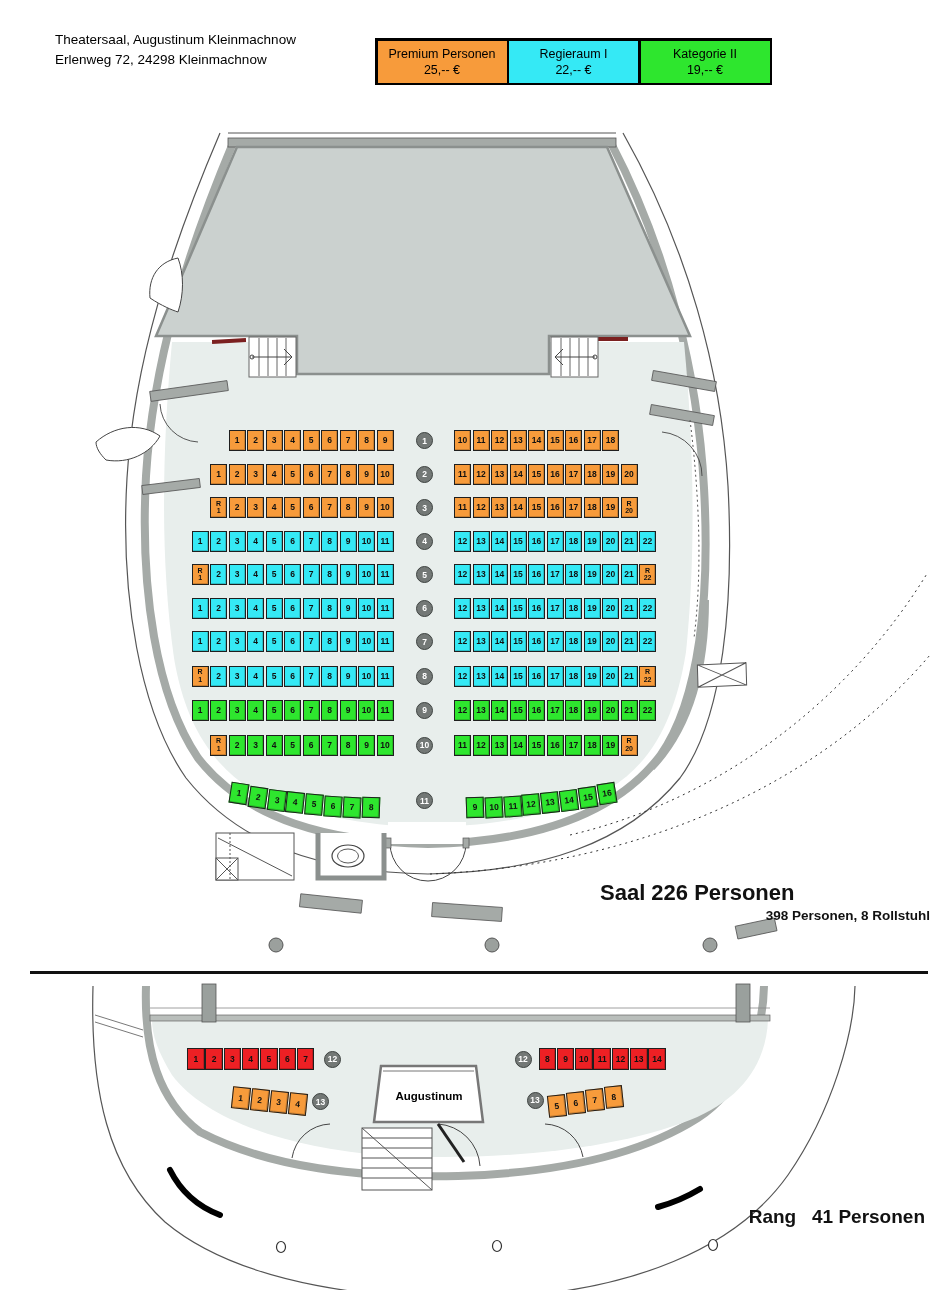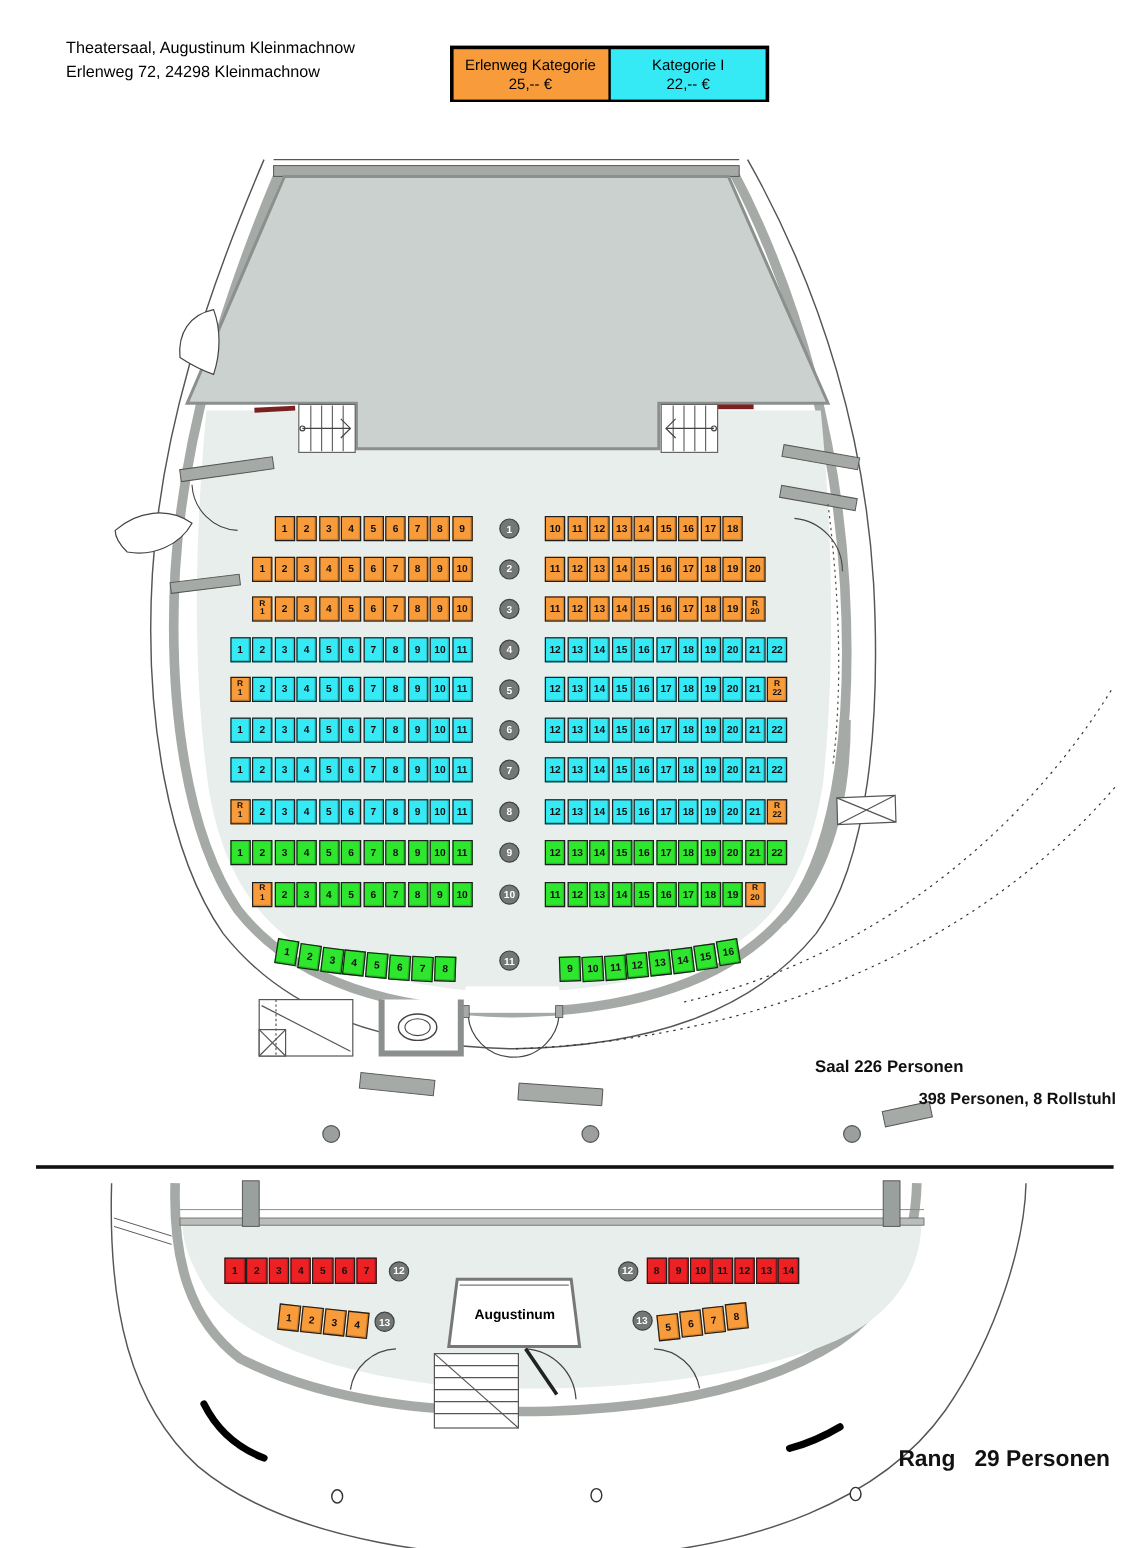--- a/index.html
+++ b/index.html
@@ -13,21 +13,21 @@
   .stage-label{position:absolute;left:225px;top:198px;width:400px;text-align:center;
                font-family:"DejaVu Serif", serif;font-style:italic;font-weight:bold;
                font-size:47px;color:#000;letter-spacing:2px;}
   .seat{position:absolute;box-sizing:border-box;border:1px solid #1f1f1f;display:flex;flex-direction:column;
         align-items:center;justify-content:center;font-weight:bold;font-size:8.5px;line-height:9px;color:#111;
         box-shadow:inset -1px -1px 0 rgba(0,0,0,.18);cursor:pointer;}
   .seat .r1{font-size:7px;line-height:6.5px;font-weight:bold;}
   .seat .r2{font-size:7px;line-height:7px;font-weight:bold;}
   .rowcircle{position:absolute;width:17px;height:17px;border-radius:50%;background:#737876;border:1px solid #3e4341;
              box-sizing:border-box;color:#fff;font-weight:bold;font-size:8.5px;display:flex;align-items:center;justify-content:center;}
-  .title-main{position:absolute;left:576px;top:880px;width:330px;text-align:center;font-weight:bold;font-size:14px;color:#111;}
+  .title-main{position:absolute;left:600px;top:880px;width:330px;text-align:left;font-weight:bold;font-size:22px;color:#111;}
   .title-sub{position:absolute;left:600px;top:908px;width:330px;text-align:right;font-weight:bold;font-size:13.5px;color:#111;}
   .title-rang{position:absolute;left:600px;top:1206px;width:325px;text-align:right;font-weight:bold;font-size:19px;color:#111;white-space:pre;}
   .divider{position:absolute;left:30px;top:971px;width:898px;height:3px;background:#111;}
   .regie-label{position:absolute;left:378px;top:1090px;width:102px;text-align:center;font-weight:bold;font-size:11.5px;color:#000;}
 </style>
 </head>
 <body>
 
 <div class="page">
 
@@ -145,26 +145,30 @@
     <ellipse cx="713" cy="1245" rx="4.5" ry="5.5" fill="#fff" stroke="#333" stroke-width="1.2"></ellipse>
   </svg>
 
   <div class="hdr">
     <div>Theatersaal, Augustinum Kleinmachnow</div>
     <div>Erlenweg 72, 24298 Kleinmachnow</div>
   </div>
 
   <div class="legend">
     <div class="legend-cell" style="background: rgb(247, 155, 59);">
-      <span>Erlenweg Kategorie</span>
+      <span>Premium Personen</span>
       <span>25,-- €</span>
     </div>
     <div class="legend-cell" style="background: rgb(53, 233, 245);">
-      <span>Kategorie I</span>
+      <span>Regieraum I</span>
       <span>22,-- €</span>
+    </div>
+    <div class="legend-cell" style="background: rgb(46, 230, 46);">
+      <span>Kategorie II</span>
+      <span>19,-- €</span>
     </div>
   </div>
 
 
   <div id="seat-layer">
       <div class="seat" style="left: 228.5px; top: 430px; width: 17.2px; height: 21px; background: rgb(247, 155, 59);">1</div>
       <div class="seat" style="left: 247px; top: 430px; width: 17.2px; height: 21px; background: rgb(247, 155, 59);">2</div>
       <div class="seat" style="left: 265.5px; top: 430px; width: 17.2px; height: 21px; background: rgb(247, 155, 59);">3</div>
       <div class="seat" style="left: 284px; top: 430px; width: 17.2px; height: 21px; background: rgb(247, 155, 59);">4</div>
       <div class="seat" style="left: 302.5px; top: 430px; width: 17.2px; height: 21px; background: rgb(247, 155, 59);">5</div>
@@ -449,15 +453,15 @@
       <div class="seat" style="left: 586px; top: 1089px; width: 17.5px; height: 22px; background: rgb(247, 155, 59); transform: rotate(-6deg);">7</div>
       <div class="seat" style="left: 605px; top: 1086px; width: 17.5px; height: 22px; background: rgb(247, 155, 59); transform: rotate(-6deg);">8</div>
       <div class="rowcircle" style="left: 312px; top: 1093px;">13</div>
       <div class="rowcircle" style="left: 526.5px; top: 1091.5px;">13</div>
     </div>
 
   <div class="title-main">Saal 226 Personen</div>
   <div class="title-sub">398 Personen, 8 Rollstuhl</div>
   <div class="divider"></div>
   <div class="regie-label">Augustinum</div>
-  <div class="title-rang">Rang   29 Personen</div>
+  <div class="title-rang">Rang   41 Personen</div>
 
 </div>
 
 </body></html>

